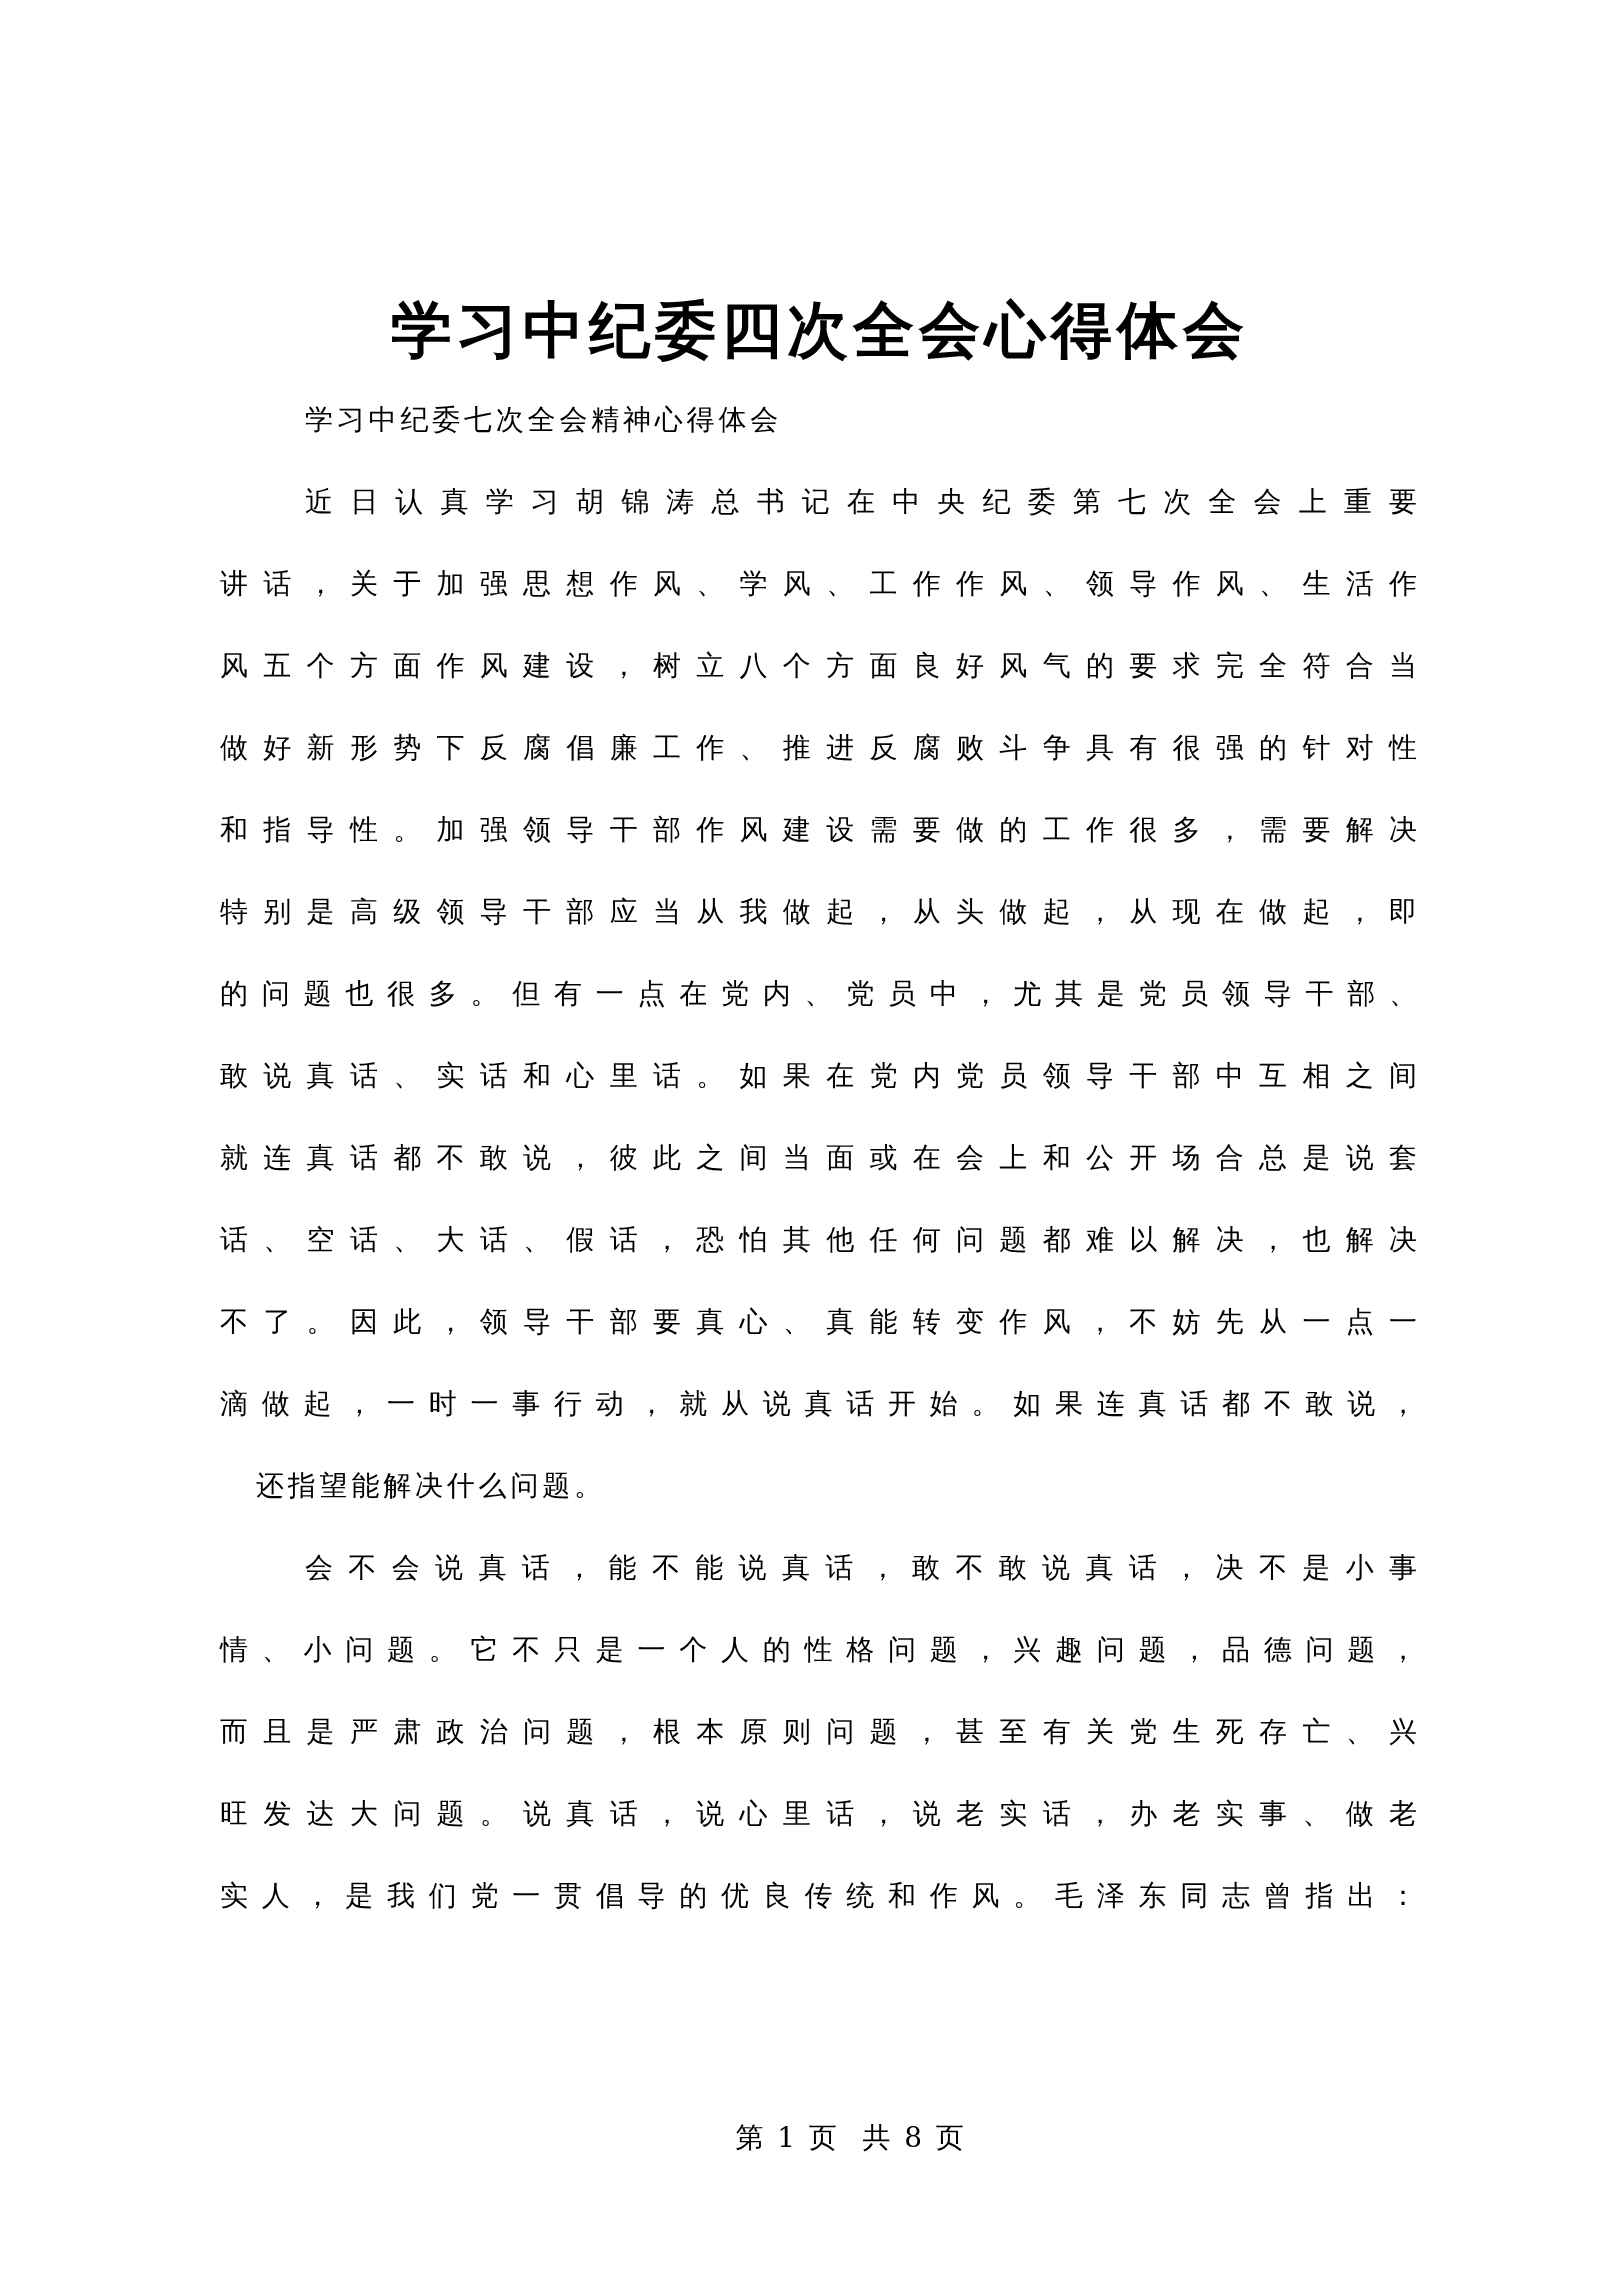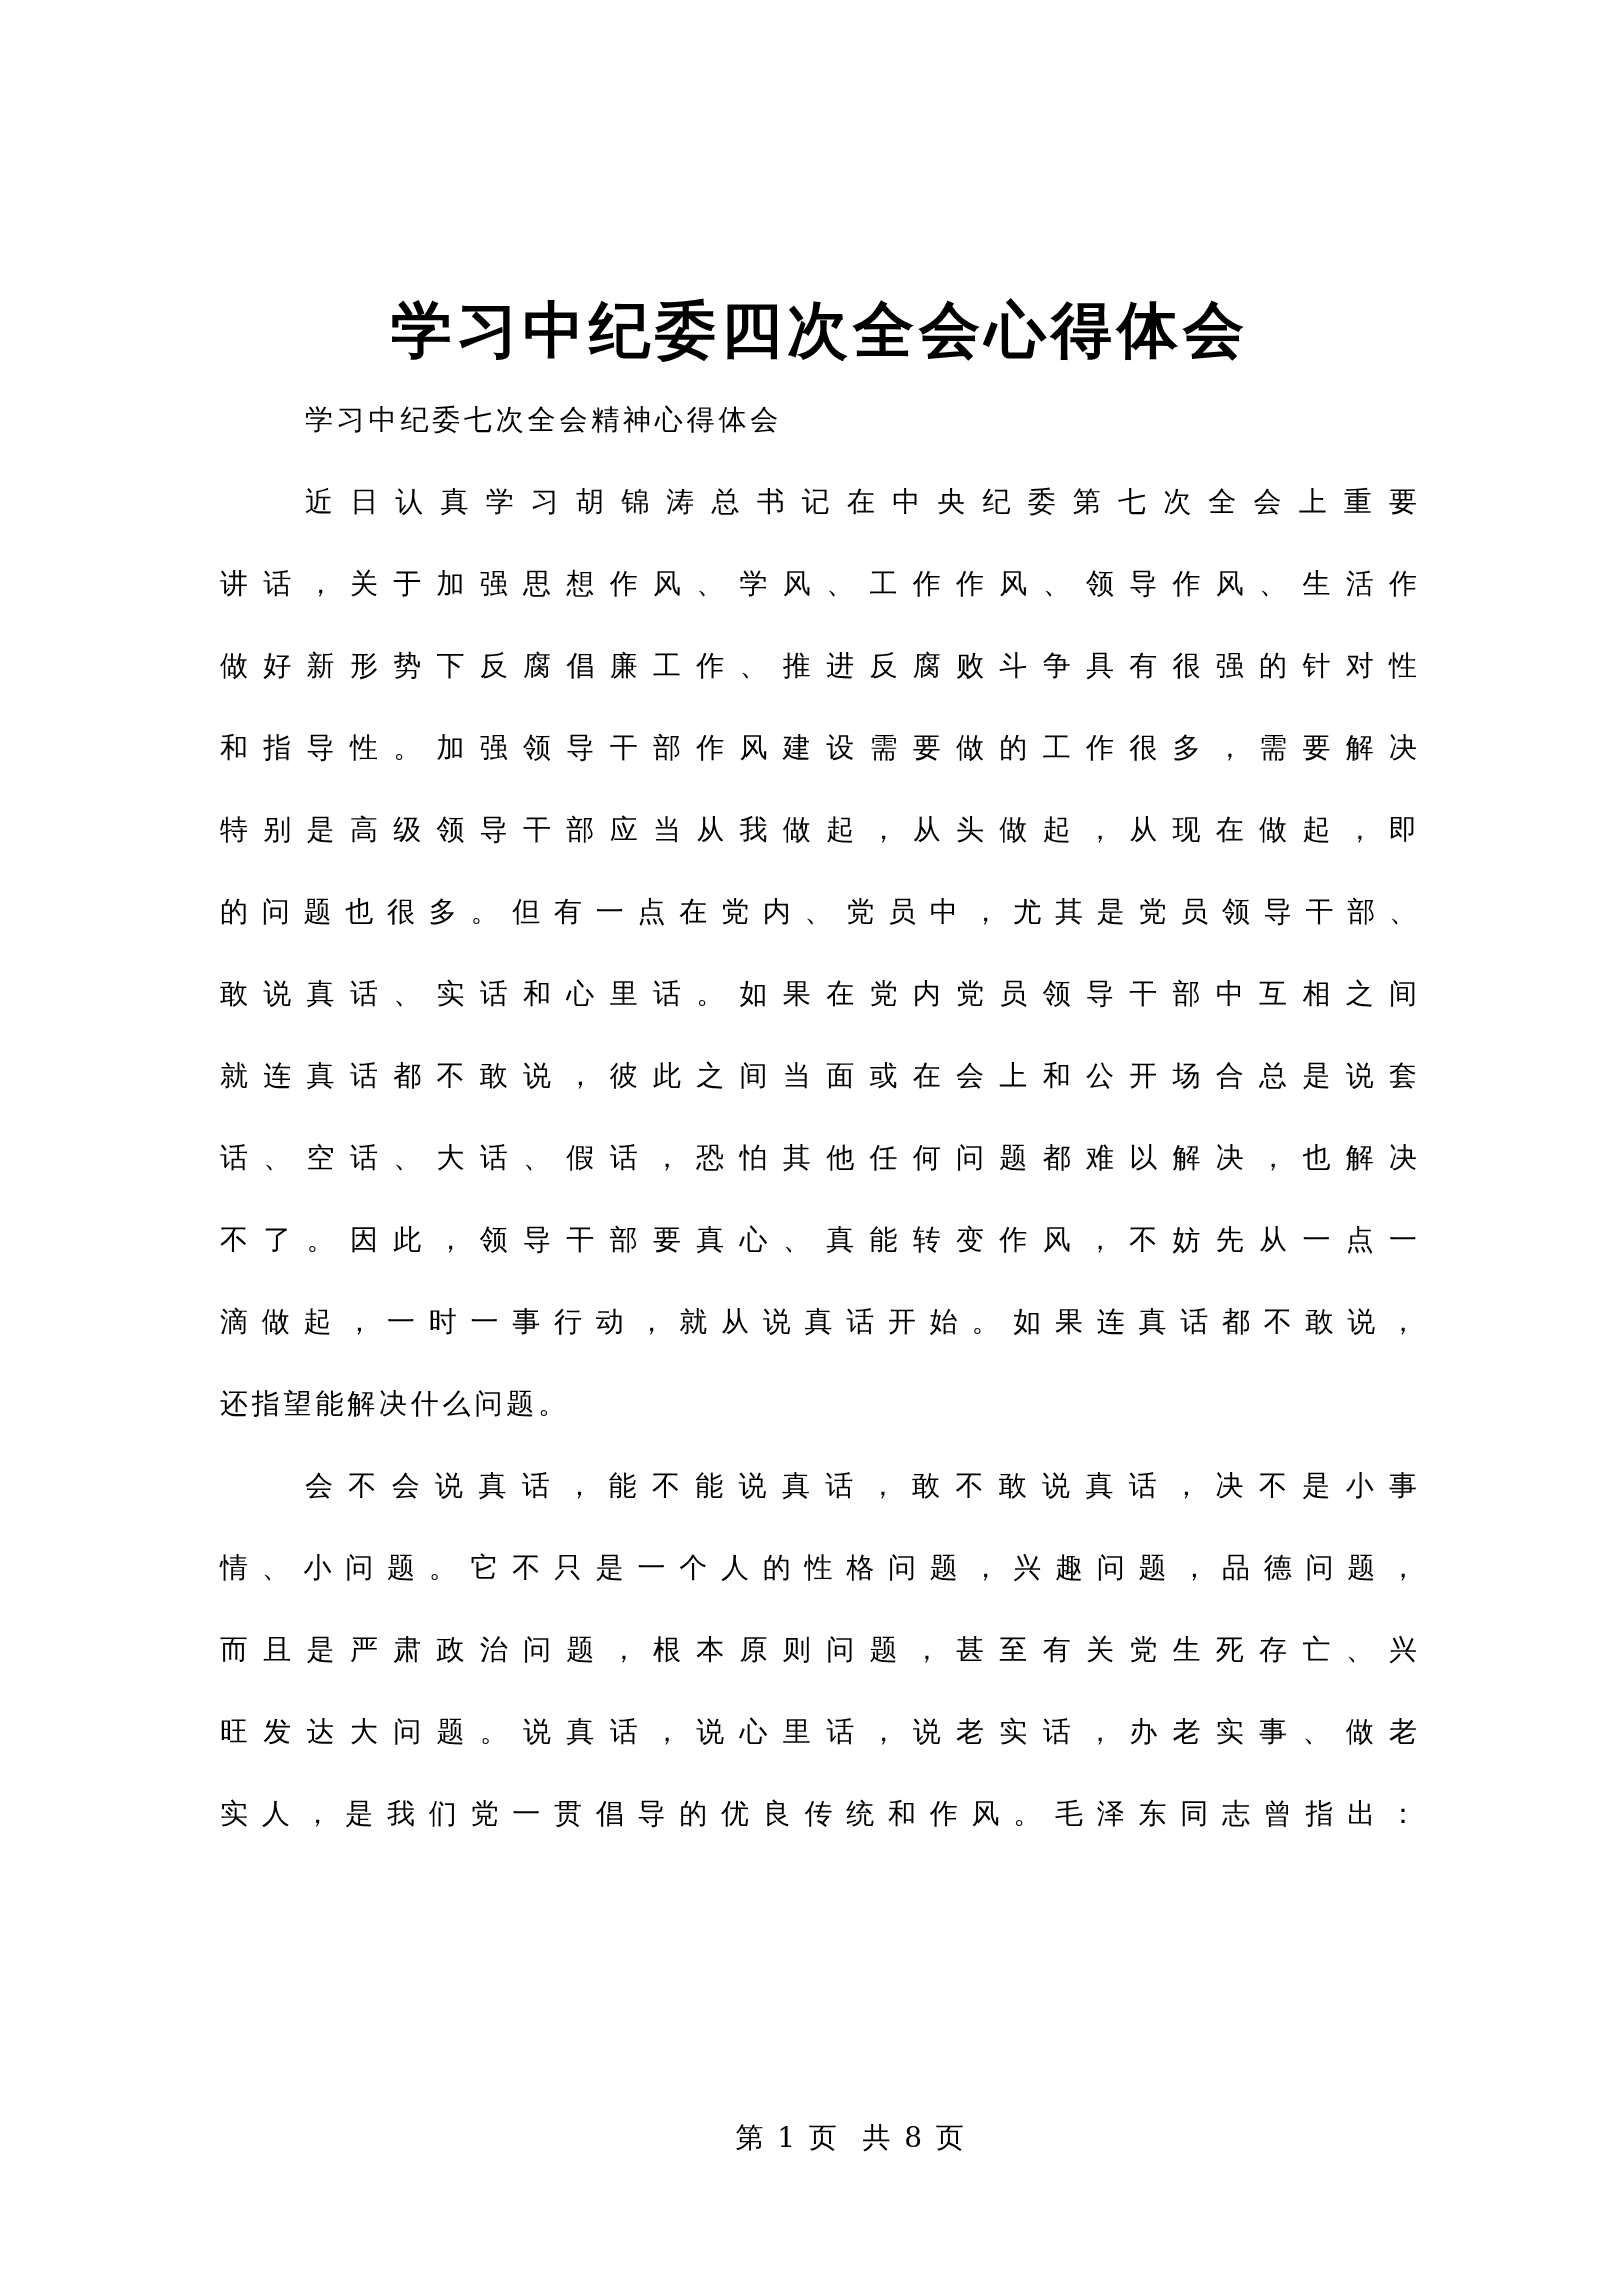--- a/index.html
+++ b/index.html
@@ -46,20 +46,21 @@
     line-height: 56px;
     font-size: 28px;
     white-space: nowrap;
     text-align: justify;
     text-align-last: justify;
     color: #000;
   }
   .line.last {
     text-align-last: left;
     letter-spacing: 3.8px;
+    margin-left: 36px;
   }
   .line.indent {
     padding-left: 85px;
   }
   .line.subtitle {
     text-align-last: left;
     letter-spacing: 3.8px;
   }
   .footer {
     position: absolute;
@@ -81,20 +82,21 @@
 <div class="page">
 
   <h1 class="doc-title" style="margin:0;">学习中纪委四次全会心得体会</h1>
 
   <div class="body-text">
     <div class="line indent subtitle">学习中纪委七次全会精神心得体会</div>
 
     <div>
       <div class="line indent">近日认真学习胡锦涛总书记在中央纪委第七次全会上重要</div>
       <div class="line">讲话，关于加强思想作风、学风、工作作风、领导作风、生活作</div>
+      <div class="line">风五个方面作风建设，树立八个方面良好风气的要求完全符合当</div>
       <div class="line">做好新形势下反腐倡廉工作、推进反腐败斗争具有很强的针对性</div>
       <div class="line">和指导性。加强领导干部作风建设需要做的工作很多，需要解决</div>
       <div class="line">特别是高级领导干部应当从我做起，从头做起，从现在做起，即</div>
       <div class="line">的问题也很多。但有一点在党内、党员中，尤其是党员领导干部、</div>
       <div class="line">敢说真话、实话和心里话。如果在党内党员领导干部中互相之间</div>
       <div class="line">就连真话都不敢说，彼此之间当面或在会上和公开场合总是说套</div>
       <div class="line">话、空话、大话、假话，恐怕其他任何问题都难以解决，也解决</div>
       <div class="line">不了。因此，领导干部要真心、真能转变作风，不妨先从一点一</div>
       <div class="line">滴做起，一时一事行动，就从说真话开始。如果连真话都不敢说，</div>
       <div class="line last">还指望能解决什么问题。</div>

